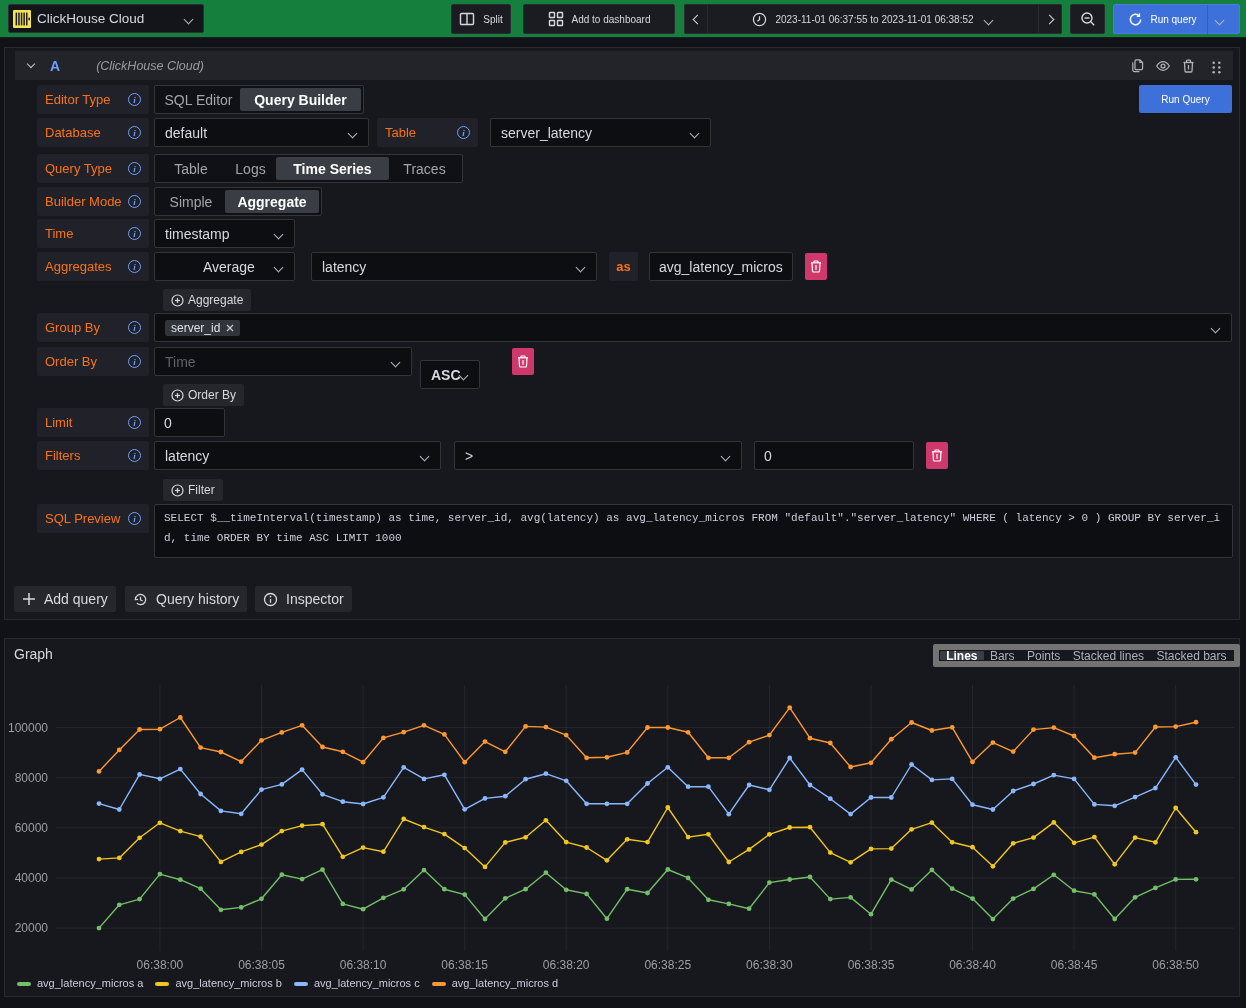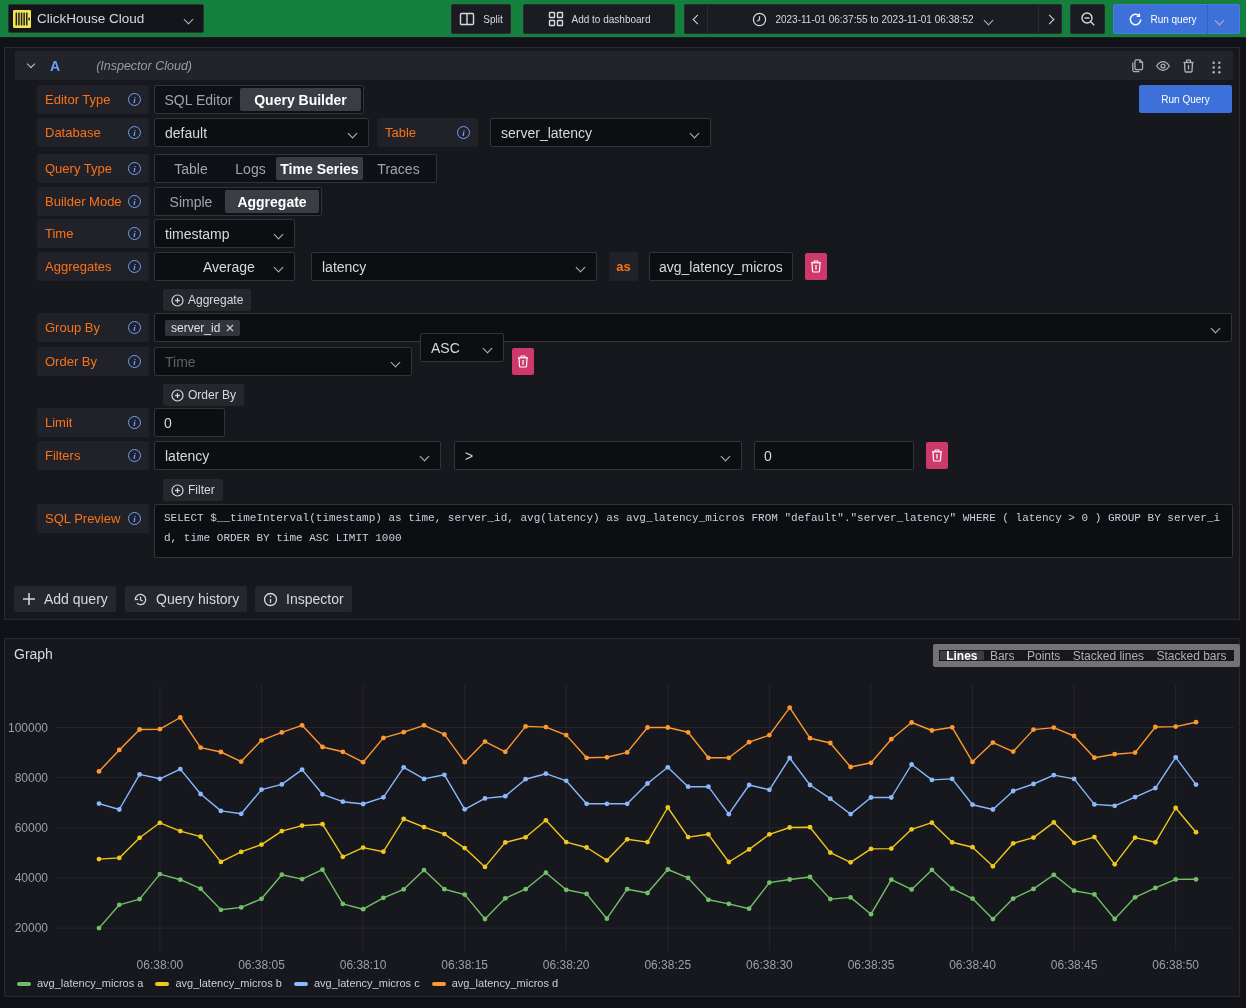--- a/index.html
+++ b/index.html
@@ -104,21 +104,21 @@
     <span style="font-weight:500;">Run query</span>
     <span style="width:1px;height:29px;background:#335fc0;margin-left:10px;"></span>
     <span class="chev" style="margin-left:7px;margin-top:3px;"></span>
   </div>
 </div>
 
 <div id="qpanel">
   <div id="qheader">
     <span style="display:inline-block;width:6px;height:6px;border-right:1.4px solid #c7c8cf;border-bottom:1.4px solid #c7c8cf;transform:rotate(45deg);margin-left:13px;margin-top:-3px;"></span>
     <span style="margin-left:16px;font-size:14px;font-weight:700;color:#6e9fff;">A</span>
-    <span style="margin-left:36px;font-size:12.5px;font-style:italic;color:#9a9ba2;">(Inspector Cloud)</span>
+    <span style="margin-left:36px;font-size:12.5px;font-style:italic;color:#9a9ba2;">(ClickHouse Cloud)</span>
     <span style="position:absolute;right:88px;top:7px;">
       <svg width="15" height="15" viewBox="0 0 16 16" fill="none" stroke="#b2b3ba" stroke-width="1.3">
             <path d="M10.6 2 H6.8 A1.5 1.5 0 0 0 5.3 3.5 V11 A1.5 1.5 0 0 0 6.8 12.5 H11.9 A1.5 1.5 0 0 0 13.4 11 V4.8 L10.6 2 Z"></path>
             <path d="M10.6 2 V4.8 H13.4"></path>
             <path d="M3 4.8 V12.8 A1.7 1.7 0 0 0 4.7 14.5 H10"></path>
           </svg>
     </span>
     <span style="position:absolute;right:62px;top:7px;">
       <svg width="16" height="16" viewBox="0 0 17 17" fill="none" stroke="#b2b3ba" stroke-width="1.3">
             <path d="M1.8 8.5 C3.8 5.4 6 3.9 8.5 3.9 C11 3.9 13.2 5.4 15.2 8.5 C13.2 11.6 11 13.1 8.5 13.1 C6 13.1 3.8 11.6 1.8 8.5 Z"></path>
@@ -168,21 +168,21 @@
       </div>
   <div class="sel" style="left:485px;top:70px;width:221px;">server_latency<span class="chev" style="top:10px;"></span></div>
 
   <div class="rowlabel" style="top:106px;">
         <span class="lt">Query Type</span>
         <span class="info">i</span>
       </div>
   <div class="radio" style="left:149px;top:106px;">
     <div class="opt" style="width:68px;padding:0;">Table</div>
         <div class="opt" style="width:51px;padding:0;">Logs</div>
-        <div class="opt on" style="width:87px;padding:0;">Time Series</div>
+        <div class="opt on" style="width:113px;padding:0;">Time Series</div>
         <div class="opt" style="width:71px;padding:0;">Traces</div>
   </div>
 
   <div class="rowlabel" style="top:139px;">
         <span class="lt">Builder Mode</span>
         <span class="info">i</span>
       </div>
   <div class="radio" style="left:149px;top:139px;">
     <div class="opt" style="width:68px;padding:0;">Simple</div>
         <div class="opt on" style="width:94px;padding:0;">Aggregate</div>
@@ -235,21 +235,21 @@
   </div>
 
   <div class="rowlabel" style="top:299px;">
         <span class="lt">Order By</span>
         <span class="info">i</span>
       </div>
   <div class="sel" style="left:149px;top:299px;width:258px;">
         <span class="ph">Time</span>
         <span class="chev" style="top:10px;"></span>
       </div>
-  <div class="sel" style="left:415px;top:285px;width:84px;">ASC<span class="chev" style="top:10px;"></span></div>
+  <div class="sel" style="left:415px;top:312px;width:60px;font-weight:bold;">ASC<span class="chev" style="top:10px;"></span></div>
   <div class="trash" style="left:507px;top:299px;">
     <svg width="12" height="13" viewBox="0 0 12 13" fill="none" stroke="#fff" stroke-width="1.2">
           <path d="M1 2.8 H11"></path>
           <path d="M4 2.8 V1.6 A0.6 0.6 0 0 1 4.6 1 H7.4 A0.6 0.6 0 0 1 8 1.6 V2.8"></path>
           <path d="M2 2.8 L2.5 11 A1 1 0 0 0 3.5 12 H8.5 A1 1 0 0 0 9.5 11 L10 2.8"></path>
           <line x1="6" y1="5" x2="6" y2="9.8"></line>
         </svg>
   </div>
 
   <div class="sbtn" style="left:158px;top:336px;">

